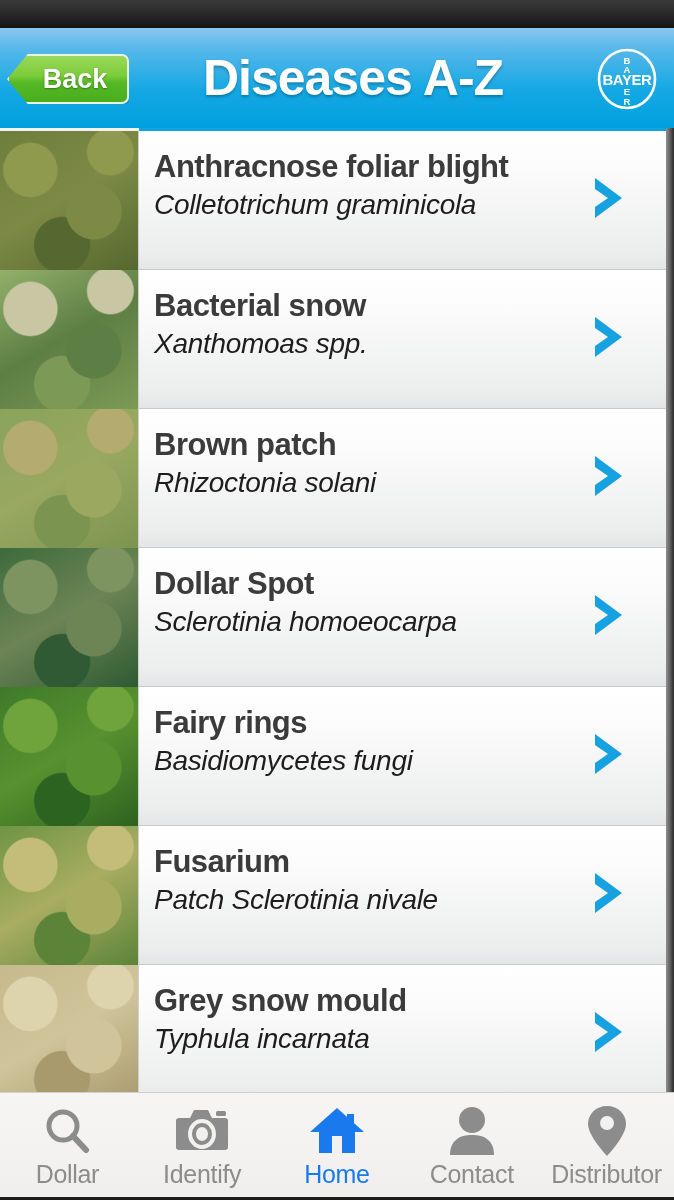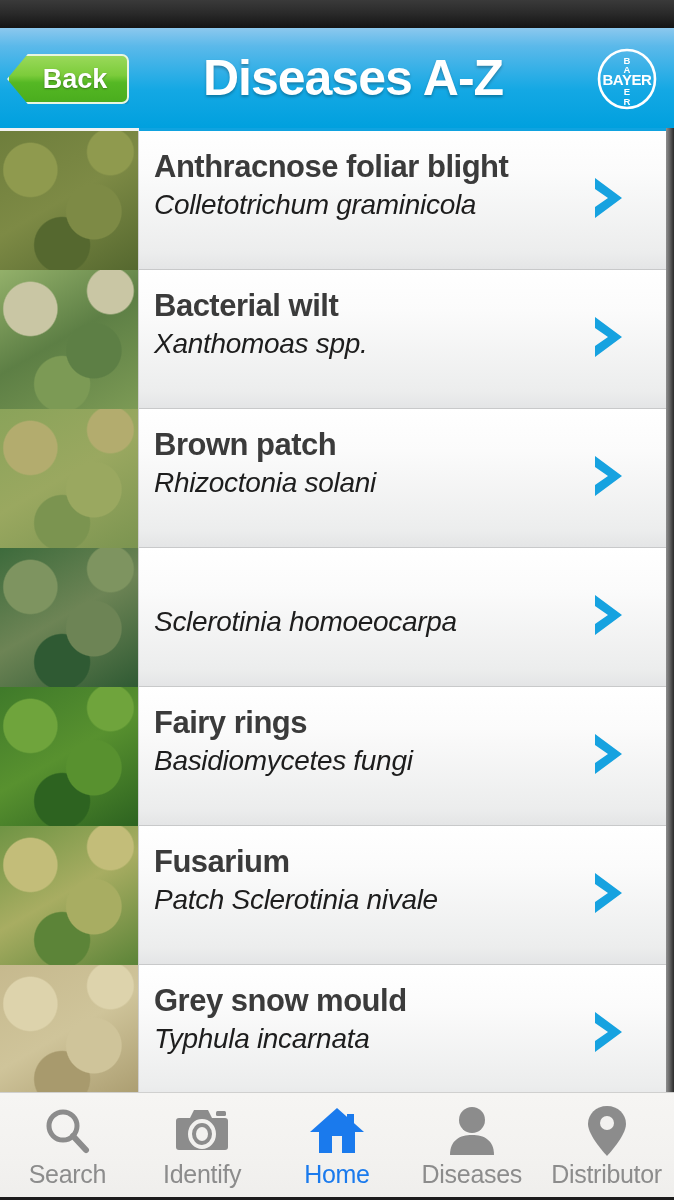--- a/index.html
+++ b/index.html
@@ -142,40 +142,41 @@
           <div class="row-title">Anthracnose foliar blight</div>
           <div class="row-sub">Colletotrichum graminicola</div>
           <div class="row-chevron"><svg viewBox="0 0 36 46" width="36" height="46">
               <path d="M4 3 L31 23 L4 43 L4 32 L17 23 L4 14 Z" fill="#16a2e0"></path>
             </svg></div>
         </div>
       </div>
       <div class="row" style="top: 142px;">
         <div class="row-thumb" style="background: radial-gradient(circle at 22% 28%, rgb(201, 198, 164) 0px, rgb(201, 198, 164) 18%, transparent 19%), radial-gradient(circle at 68% 58%, rgb(93, 127, 69) 0px, rgb(93, 127, 69) 22%, transparent 23%), radial-gradient(circle at 45% 82%, rgb(124, 154, 85) 0px, rgb(124, 154, 85) 20%, transparent 21%), radial-gradient(circle at 80% 15%, rgb(201, 198, 164) 0px, rgb(201, 198, 164) 14%, transparent 15%), linear-gradient(150deg, rgb(147, 176, 106) 0%, rgb(93, 127, 69) 48%, rgb(124, 154, 85) 100%);"></div>
         <div class="row-body">
-          <div class="row-title">Bacterial wilt</div>
+          <div class="row-title">Bacterial snow</div>
           <div class="row-sub">Xanthomoas spp.</div>
           <div class="row-chevron"><svg viewBox="0 0 36 46" width="36" height="46">
               <path d="M4 3 L31 23 L4 43 L4 32 L17 23 L4 14 Z" fill="#16a2e0"></path>
             </svg></div>
         </div>
       </div>
       <div class="row" style="top: 281px;">
         <div class="row-thumb" style="background: radial-gradient(circle at 22% 28%, rgb(179, 172, 110) 0px, rgb(179, 172, 110) 18%, transparent 19%), radial-gradient(circle at 68% 58%, rgb(154, 168, 96) 0px, rgb(154, 168, 96) 22%, transparent 23%), radial-gradient(circle at 45% 82%, rgb(123, 148, 80) 0px, rgb(123, 148, 80) 20%, transparent 21%), radial-gradient(circle at 80% 15%, rgb(179, 172, 110) 0px, rgb(179, 172, 110) 14%, transparent 15%), linear-gradient(150deg, rgb(138, 163, 90) 0%, rgb(154, 168, 96) 48%, rgb(123, 148, 80) 100%);"></div>
         <div class="row-body">
           <div class="row-title">Brown patch</div>
           <div class="row-sub">Rhizoctonia solani</div>
           <div class="row-chevron"><svg viewBox="0 0 36 46" width="36" height="46">
               <path d="M4 3 L31 23 L4 43 L4 32 L17 23 L4 14 Z" fill="#16a2e0"></path>
             </svg></div>
         </div>
       </div>
       <div class="row" style="top: 420px;">
         <div class="row-thumb" style="background: radial-gradient(circle at 22% 28%, rgb(126, 148, 96) 0px, rgb(126, 148, 96) 18%, transparent 19%), radial-gradient(circle at 68% 58%, rgb(109, 132, 85) 0px, rgb(109, 132, 85) 22%, transparent 23%), radial-gradient(circle at 45% 82%, rgb(47, 90, 51) 0px, rgb(47, 90, 51) 20%, transparent 21%), radial-gradient(circle at 80% 15%, rgb(126, 148, 96) 0px, rgb(126, 148, 96) 14%, transparent 15%), linear-gradient(150deg, rgb(61, 107, 60) 0%, rgb(109, 132, 85) 48%, rgb(47, 90, 51) 100%);"></div>
         <div class="row-body">
+          <div class="row-title">Dollar Spot</div>
           <div class="row-sub">Sclerotinia homoeocarpa</div>
           <div class="row-chevron"><svg viewBox="0 0 36 46" width="36" height="46">
               <path d="M4 3 L31 23 L4 43 L4 32 L17 23 L4 14 Z" fill="#16a2e0"></path>
             </svg></div>
         </div>
       </div>
       <div class="row" style="top: 559px;">
         <div class="row-thumb" style="background: radial-gradient(circle at 22% 28%, rgb(111, 164, 60) 0px, rgb(111, 164, 60) 18%, transparent 19%), radial-gradient(circle at 68% 58%, rgb(88, 145, 47) 0px, rgb(88, 145, 47) 22%, transparent 23%), radial-gradient(circle at 45% 82%, rgb(45, 99, 32) 0px, rgb(45, 99, 32) 20%, transparent 21%), radial-gradient(circle at 80% 15%, rgb(111, 164, 60) 0px, rgb(111, 164, 60) 14%, transparent 15%), linear-gradient(150deg, rgb(63, 122, 42) 0%, rgb(88, 145, 47) 48%, rgb(45, 99, 32) 100%);"></div>
         <div class="row-body">
           <div class="row-title">Fairy rings</div>
@@ -209,21 +210,21 @@
   <div class="right-bezel"></div>
 
   <div class="tabbar" id="tabbar">
       <div class="tab">
         <div class="tab-icon">
           <svg viewBox="0 0 52 52" width="52" height="52">
             <circle cx="22" cy="21" r="14" fill="none" stroke="#8c8c8c" stroke-width="5"></circle>
             <line x1="32" y1="31" x2="45" y2="45" stroke="#8c8c8c" stroke-width="6" stroke-linecap="round"></line>
           </svg>
         </div>
-        <div class="tab-label">Search</div>
+        <div class="tab-label">Dollar</div>
       </div>
       <div class="tab">
         <div class="tab-icon">
           <svg viewBox="0 0 56 52" width="56" height="52">
             <rect x="2" y="13" width="52" height="32" rx="3" fill="#8c8c8c"></rect>
             <path d="M16 13 L20 5 L34 5 L38 13 Z" fill="#8c8c8c"></path>
             <rect x="42" y="6" width="10" height="5" rx="1.5" fill="#8c8c8c"></rect>
             <ellipse cx="28" cy="29" rx="12" ry="13" fill="none" stroke="#f2f1ef" stroke-width="4"></ellipse>
             <ellipse cx="28" cy="29" rx="6" ry="7" fill="#f2f1ef"></ellipse>
           </svg>
@@ -240,21 +241,21 @@
         </div>
         <div class="tab-label">Home</div>
       </div>
       <div class="tab">
         <div class="tab-icon">
           <svg viewBox="0 0 52 52" width="52" height="52">
             <circle cx="26" cy="15" r="13" fill="#8c8c8c"></circle>
             <path d="M4 50 C4 35 14 30 26 30 C38 30 48 35 48 50 Z" fill="#8c8c8c"></path>
           </svg>
         </div>
-        <div class="tab-label">Diseases</div>
+        <div class="tab-label">Contact</div>
       </div>
       <div class="tab">
         <div class="tab-icon">
           <svg viewBox="0 0 44 54" width="44" height="54">
             <path d="M22 2 C11 2 3 10 3 20 C3 32 22 52 22 52 C22 52 41 32 41 20 C41 10 33 2 22 2 Z" fill="#8c8c8c"></path>
             <circle cx="22" cy="19" r="7" fill="#f2f1ef"></circle>
           </svg>
         </div>
         <div class="tab-label">Distributor</div>
       </div>

